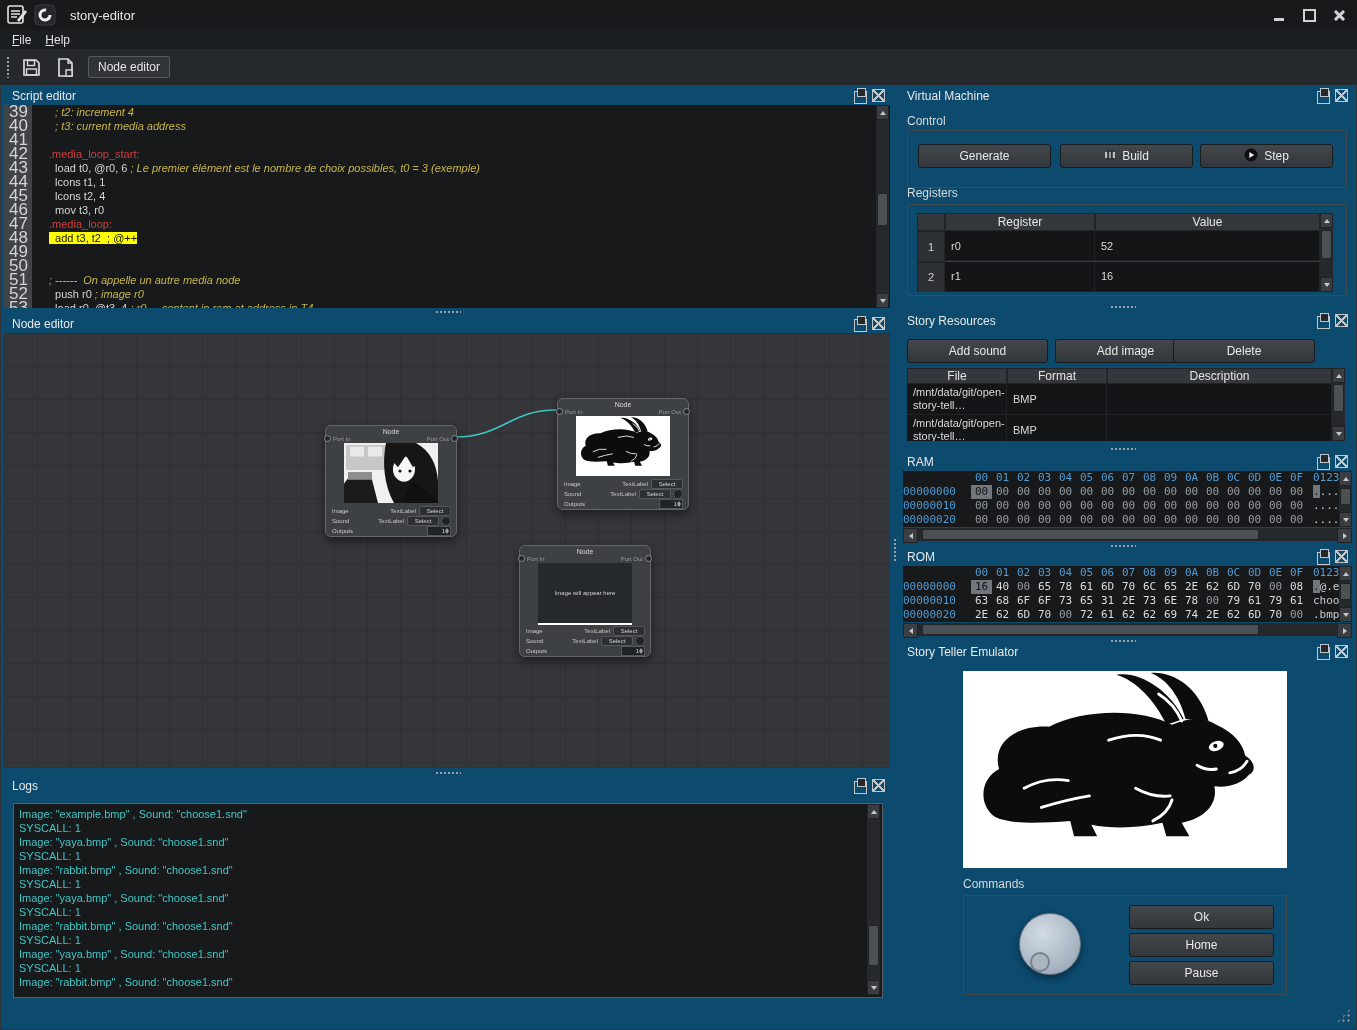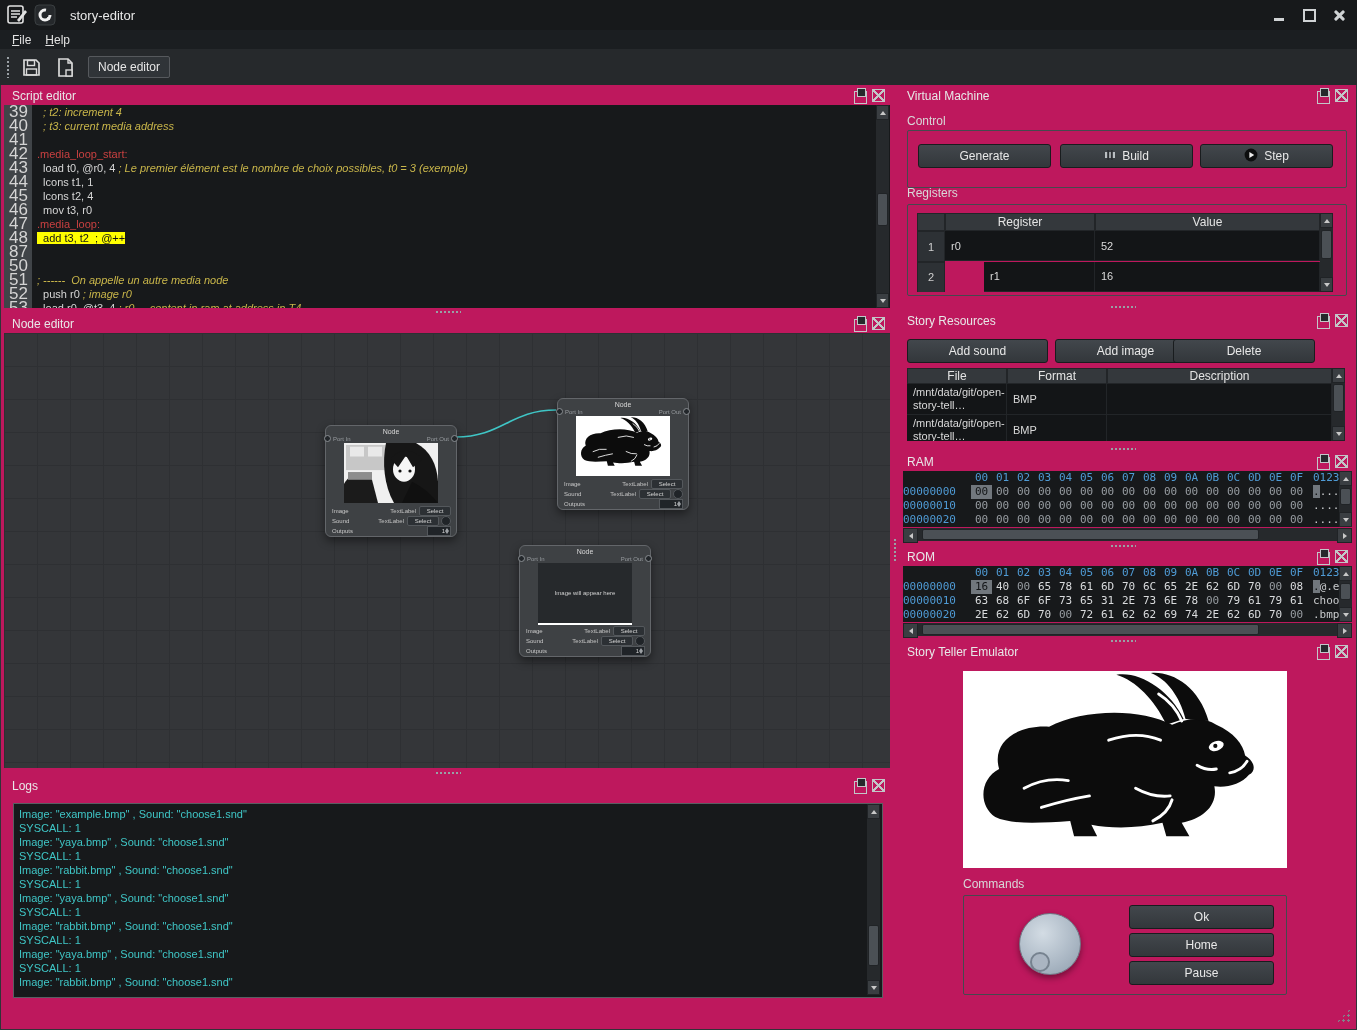--- a/index.html
+++ b/index.html
@@ -1,18 +1,18 @@
 <!DOCTYPE html>
 <html><head>
 <meta charset="utf-8">
 <style>
   html,body{margin:0;padding:0;background:#1b1e21;}
   body{width:1357px;height:1030px;position:relative;overflow:hidden;
        font-family:"Liberation Sans",sans-serif;color:#dcdcdc;font-size:12px;}
-  .app{position:absolute;inset:0;background:#be185d;box-shadow:inset 0 0 0 1px #303438;}
+  .app{position:absolute;inset:0;background:#0c4a6e;box-shadow:inset 0 0 0 1px #303438;}
   
   .titlebar{position:absolute;left:0;top:0;width:100%;height:30px;background:#17191b;display:flex;align-items:center;}
   .apptitle{margin-left:12px;font-size:13px;color:#e8e8e8;}
   .winbtns{margin-left:auto;display:flex;gap:6px;margin-right:6px;}
   .wb{width:24px;height:20px;display:flex;align-items:center;justify-content:center;}
   .wb-min::before{content:"";width:10px;height:3px;background:#cfd2d4;margin-top:8px;}
   .wb-max::before{content:"";width:9px;height:9px;border:2px solid #cfd2d4;}
   .wb-close{position:relative;}
   .wb-close::before,.wb-close::after{content:"";position:absolute;width:13px;height:3px;background:#cfd2d4;border-radius:1px;}
   .wb-close::before{transform:rotate(45deg);} .wb-close::after{transform:rotate(-45deg);}
@@ -46,21 +46,21 @@
   .tri-d{width:0;height:0;border-left:3px solid transparent;border-right:3px solid transparent;border-top:4px solid #c8c8c8;}
   .tri-l{width:0;height:0;border-top:3px solid transparent;border-bottom:3px solid transparent;border-right:4px solid #c8c8c8;}
   .tri-r{width:0;height:0;border-top:3px solid transparent;border-bottom:3px solid transparent;border-left:4px solid #c8c8c8;}
   .hdots{position:absolute;width:26px;height:4px;background-image:radial-gradient(circle,#9aa0a5 1px,transparent 1.3px);background-size:4px 4px;}
   .vdots{position:absolute;width:4px;height:24px;background-image:radial-gradient(circle,#9aa0a5 1px,transparent 1.3px);background-size:4px 4px;}
   .sizegrip{position:absolute;left:1336px;top:1008px;width:15px;height:15px;background-image:radial-gradient(circle,#80868c 1px,transparent 1.3px);background-size:5px 5px;clip-path:polygon(100% 0,100% 100%,0 100%);}
   
   .script-body{position:absolute;left:4px;top:105px;width:886px;height:203px;background:#17191b;overflow:hidden;}
   .sline{display:flex;height:14px;line-height:14px;font-size:11px;white-space:pre;}
   .lnum{width:24px;flex:none;background:#404448;color:#d4d4d4;text-align:right;padding-right:4px;font-size:17px;}
-  .ltext{padding-left:5px;}
+  .ltext{padding-left:17px;}
   .cm{color:#c9b64a;font-style:italic;}
   .lb{color:#c94040;}
   .code{color:#d6d6d6;}
   .hl{background:#ffff00;color:#141414;}
   
   .node-canvas{position:absolute;left:4px;top:333px;width:886px;height:435px;overflow:hidden;background:#343639;
     background-image:linear-gradient(#2e3033 1px,transparent 1px),linear-gradient(90deg,#2e3033 1px,transparent 1px);
     background-size:33px 33px;}
   .node{position:absolute;width:130px;height:110px;background:#3e4144;border:1px solid #63666a;border-radius:6px;
         box-shadow:0 4px 10px rgba(0,0,0,.45);font-size:6px;color:#c9c9c9;}
@@ -159,27 +159,27 @@
     <span class="picons">
         <span class="ic ic-float"></span>
         <span class="ic ic-close2"></span>
       </span>
   </div>
   <div class="script-body" id="script-lines">
       <div class="sline"><span class="lnum">39</span><span class="ltext"><span class="cm">  ; t2: increment 4</span></span></div>
       <div class="sline"><span class="lnum">40</span><span class="ltext"><span class="cm">  ; t3: current media address</span></span></div>
       <div class="sline"><span class="lnum">41</span><span class="ltext"></span></div>
       <div class="sline"><span class="lnum">42</span><span class="ltext"><span class="lb">.media_loop_start:</span></span></div>
-      <div class="sline"><span class="lnum">43</span><span class="ltext"><span class="code">  load t0, @r0, 4 </span><span class="cm">; Le premier élément est le nombre de choix possibles, t0 = 3 (exemple)</span></span></div>
+      <div class="sline"><span class="lnum">43</span><span class="ltext"><span class="code">  load t0, @r0, 6 </span><span class="cm">; Le premier élément est le nombre de choix possibles, t0 = 3 (exemple)</span></span></div>
       <div class="sline"><span class="lnum">44</span><span class="ltext"><span class="code">  lcons t1, 1</span></span></div>
       <div class="sline"><span class="lnum">45</span><span class="ltext"><span class="code">  lcons t2, 4</span></span></div>
       <div class="sline"><span class="lnum">46</span><span class="ltext"><span class="code">  mov t3, r0</span></span></div>
       <div class="sline"><span class="lnum">47</span><span class="ltext"><span class="lb">.media_loop:</span></span></div>
       <div class="sline"><span class="lnum">48</span><span class="ltext"><span class="hl">  add t3, t2  ; @++</span></span></div>
-      <div class="sline"><span class="lnum">87</span><span class="ltext"></span></div>
+      <div class="sline"><span class="lnum">49</span><span class="ltext"></span></div>
       <div class="sline"><span class="lnum">50</span><span class="ltext"></span></div>
       <div class="sline"><span class="lnum">51</span><span class="ltext"><span class="cm">; ------  On appelle un autre media node</span></span></div>
       <div class="sline"><span class="lnum">52</span><span class="ltext"><span class="code">  push r0 </span><span class="cm">; image r0</span></span></div>
       <div class="sline"><span class="lnum">53</span><span class="ltext"><span class="code">  load r0, @t3, 4 </span><span class="cm">; r0 ... content in ram at address in T4</span></span></div>
     </div>
   <div class="vsb" style="left:876px;top:105px;height:203px">
     <span class="sbtn">
         <span class="tri-u"></span>
       </span>
     <span class="strack">
@@ -383,21 +383,21 @@
   <div class="glabel" style="left:907px;top:186px">Registers</div>
   <div class="gbox" style="left:907px;top:204px;width:438px;height:90px"></div>
   <div id="reg-table" style="position: absolute; left: 917px; top: 213px; width: 403px; height: 79px; overflow: hidden; display: grid; grid-template-columns: 28px 150px 1fr; grid-auto-rows: minmax(18px, auto);">
       <div class="thead-cell"></div>
       <div class="thead-cell">Register</div>
       <div class="thead-cell">Value</div>
       <div class="rowhdr" style="height: 29px;">1</div>
       <div class="tcell" style="height: 29px;">r0</div>
       <div class="tcell" style="height: 29px;">52</div>
       <div class="rowhdr" style="height: 29px;">2</div>
-      <div class="tcell" style="height: 29px; margin-left: 39px;">r1</div>
+      <div class="tcell" style="height: 29px;">r1</div>
       <div class="tcell" style="height: 29px;">16</div>
     </div>
   <div class="vsb" style="left:1320px;top:213px;height:79px">
     <span class="sbtn">
         <span class="tri-u"></span>
       </span>
     <span class="strack">
         <span class="sthumb" style="top:4%;height:55%"></span>
       </span>
     <span class="sbtn">

